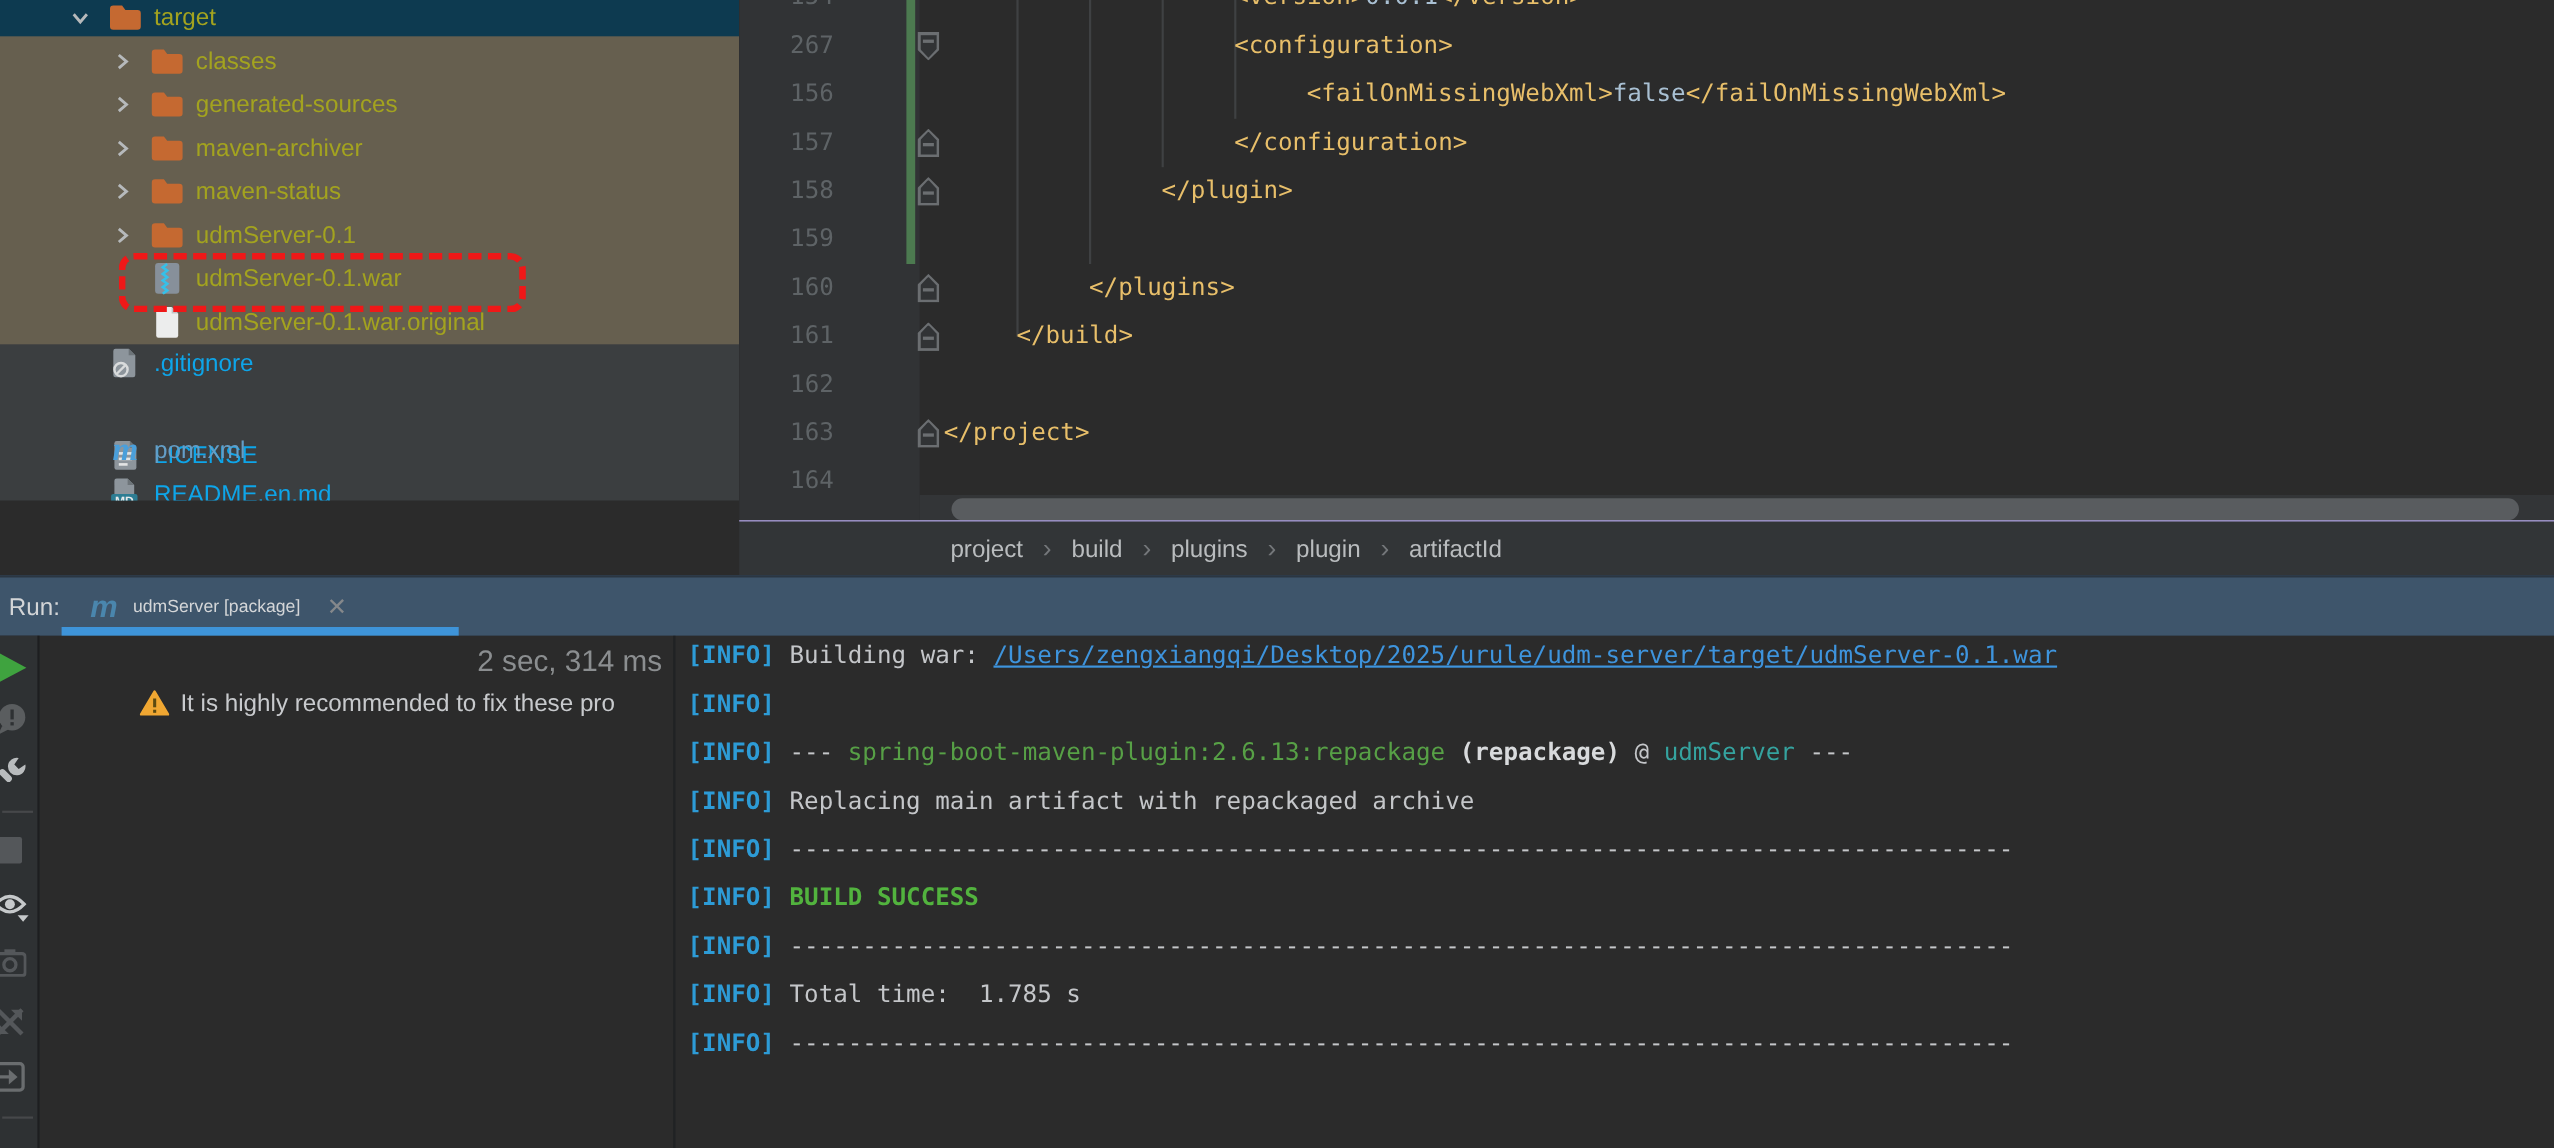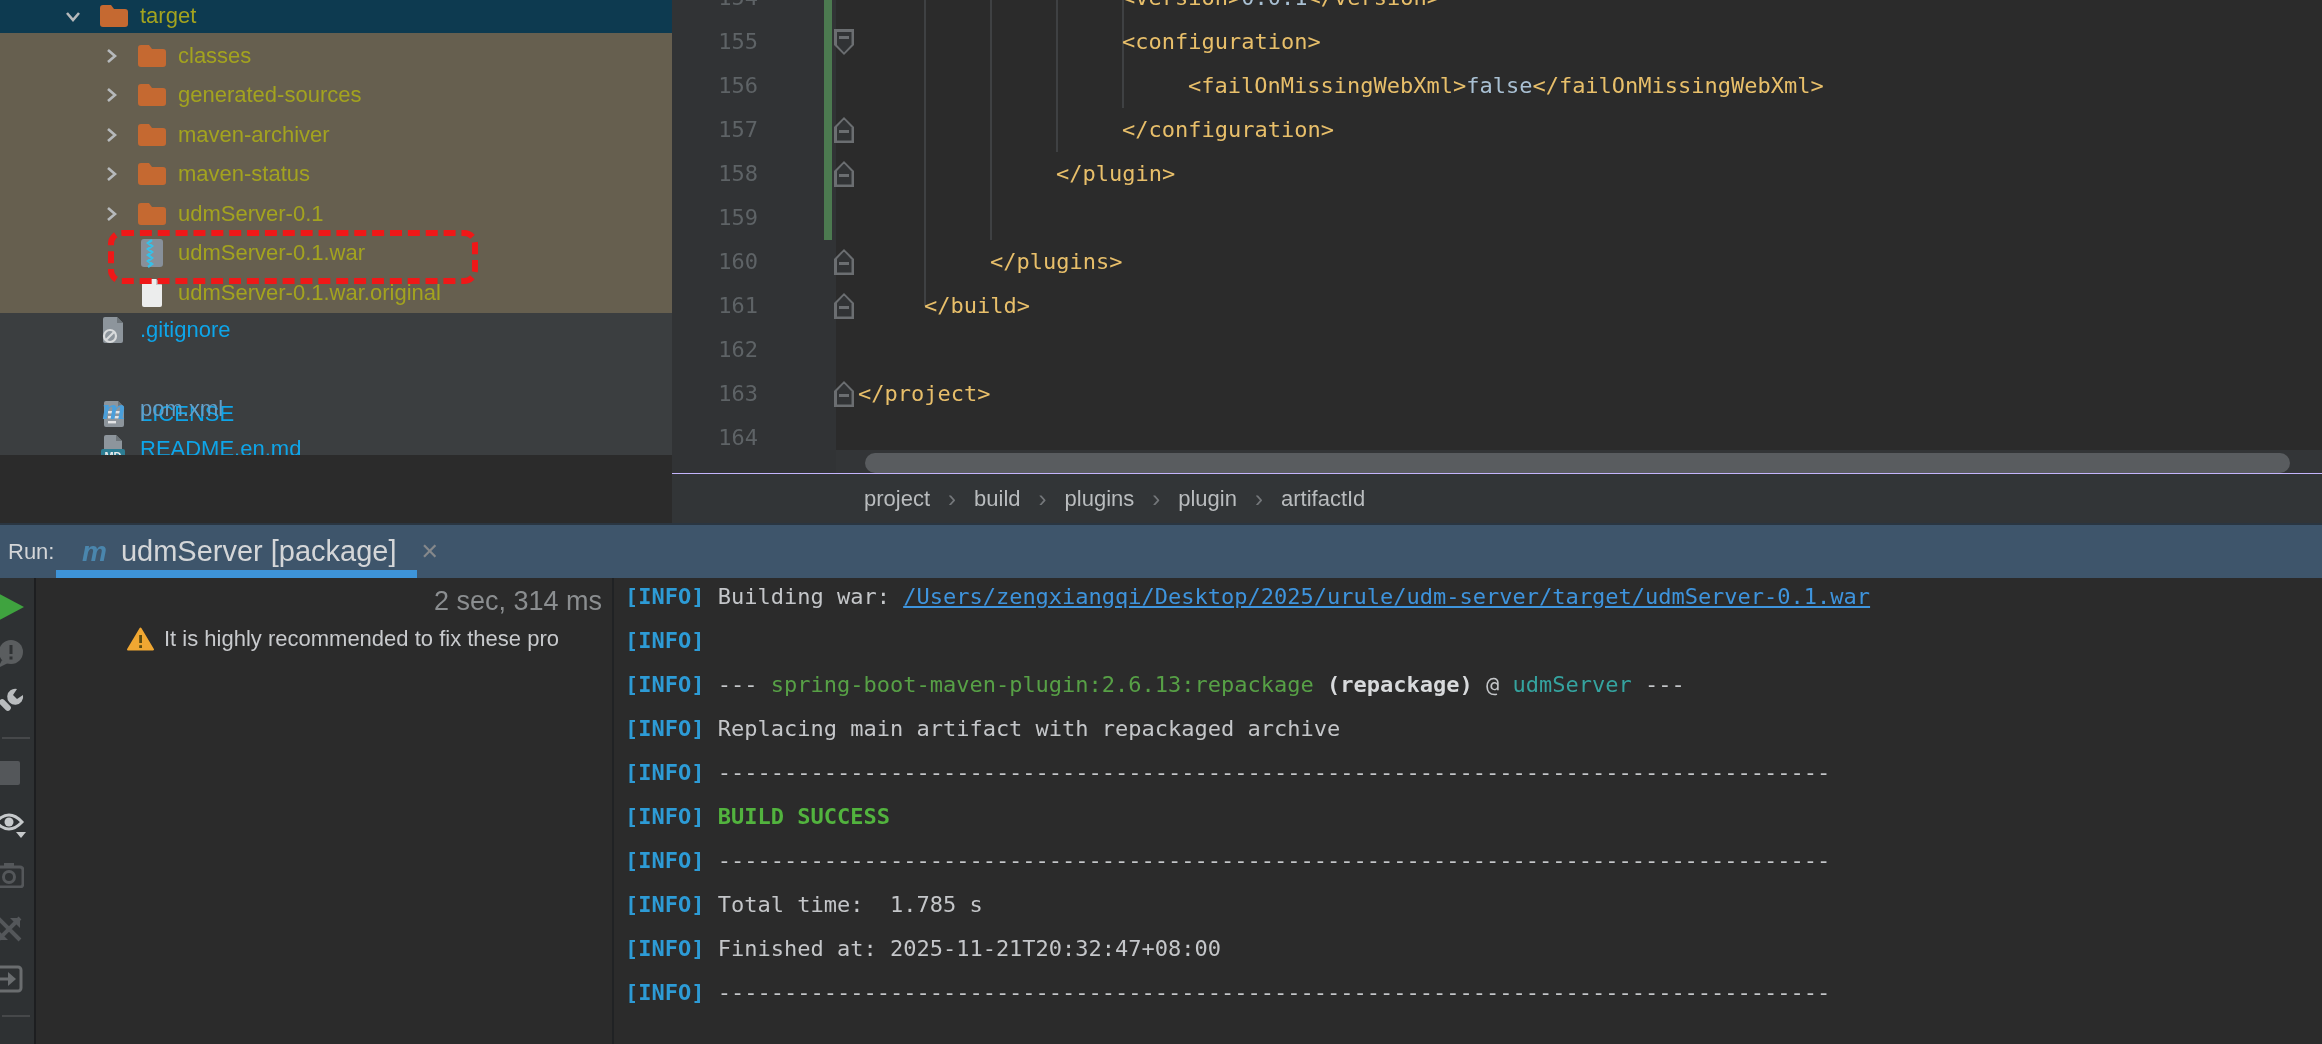--- a/index.html
+++ b/index.html
@@ -45,21 +45,21 @@
   #breadcrumb-bar { position:absolute; left:672px; top:473px; width:1650px; height:50px; background:#323537;
                     border-top:1px solid #c4b5fd; display:flex; align-items:center; padding-left:192px; }
   .crumb { color:#b9bcbe; font-size:22px; }
   .crumb-sep { color:#74777a; font-size:24px; margin:0 18px; }
 
   
   #run-header { position:absolute; left:0; top:523px; width:2322px; height:55px; background:#3e556b; border-top:2px solid #2a3642; }
   #run-label { position:absolute; left:8px; top:0; height:100%; display:flex; align-items:center; color:#d3d5d7; font-size:22px; }
   #run-tab { position:absolute; left:82px; top:0; height:100%; display:flex; align-items:center; }
   #run-tab .mvn { font-weight:bold; font-style:italic; font-size:28px; color:#4a86ad; margin-right:14px; }
-  #run-tab .ttl { color:#d4d6d8; font-size:29px; }
+  #run-tab .ttl { color:#d4d6d8; font-size:16px; }
   #run-tab .cls { color:#85888b; font-size:22px; margin-left:24px; }
   #tab-underline { position:absolute; left:56px; bottom:0; width:361px; height:8px; background:#3e94d9; }
 
   
   #run-body { position:absolute; left:0; top:578px; width:2322px; height:466px; background:#2b2b2b; }
   #run-toolbar { position:absolute; left:0; top:0; width:36px; height:466px; background:#2e3133; border-right:2px solid #1d1e20; overflow:hidden; }
   .tb-icon { position:absolute; left:-6px; width:32px; height:32px; }
   .tb-divider { position:absolute; left:2px; width:28px; height:2px; background:#46484a; }
   #run-tree { position:absolute; left:38px; top:0; width:574px; height:466px; overflow:hidden; }
   #run-tree-divider { position:absolute; left:612px; top:0; width:2px; height:466px; background:#202224; }
@@ -280,21 +280,21 @@
     <div id="gutter-bg"></div>
     <div id="iguides">
         <div class="iguide" style="left: 252px; height: 306px;"></div>
         <div class="iguide" style="left: 318px; height: 240px;"></div>
         <div class="iguide" style="left: 384px; height: 152px;"></div>
         <div class="iguide" style="left: 450px; height: 108px;"></div>
       </div>
     <div id="green-strip"></div>
     <div id="ed-lines">
         <div class="ed-line" style="top: -24px;"><span class="ed-num">154</span><span class="ed-code" style="left: 450px;"><span class="seg-tag">&lt;version&gt;</span><span class="seg-value">0.0.1</span><span class="seg-tag">&lt;/version&gt;</span></span></div>
-        <div class="ed-line" style="top: 20px;"><span class="ed-num">155</span><span class="ed-code" style="left: 450px;"><span class="seg-tag">&lt;configuration&gt;</span></span></div>
+        <div class="ed-line" style="top: 20px;"><span class="ed-num">267</span><span class="ed-code" style="left: 450px;"><span class="seg-tag">&lt;configuration&gt;</span></span></div>
         <div class="ed-line" style="top: 64px;"><span class="ed-num">156</span><span class="ed-code" style="left: 516px;"><span class="seg-tag">&lt;failOnMissingWebXml&gt;</span><span class="seg-value">false</span><span class="seg-tag">&lt;/failOnMissingWebXml&gt;</span></span></div>
         <div class="ed-line" style="top: 108px;"><span class="ed-num">157</span><span class="ed-code" style="left: 450px;"><span class="seg-tag">&lt;/configuration&gt;</span></span></div>
         <div class="ed-line" style="top: 152px;"><span class="ed-num">158</span><span class="ed-code" style="left: 384px;"><span class="seg-tag">&lt;/plugin&gt;</span></span></div>
         <div class="ed-line" style="top: 196px;"><span class="ed-num">159</span><span class="ed-code" style="left: 186px;"></span></div>
         <div class="ed-line" style="top: 240px;"><span class="ed-num">160</span><span class="ed-code" style="left: 318px;"><span class="seg-tag">&lt;/plugins&gt;</span></span></div>
         <div class="ed-line" style="top: 284px;"><span class="ed-num">161</span><span class="ed-code" style="left: 252px;"><span class="seg-tag">&lt;/build&gt;</span></span></div>
         <div class="ed-line" style="top: 328px;"><span class="ed-num">162</span><span class="ed-code" style="left: 186px;"></span></div>
         <div class="ed-line" style="top: 372px;"><span class="ed-num">163</span><span class="ed-code" style="left: 186px;"><span class="seg-tag">&lt;/project&gt;</span></span></div>
         <div class="ed-line" style="top: 416px;"><span class="ed-num">164</span><span class="ed-code" style="left: 186px;"></span></div>
       </div>
@@ -430,18 +430,17 @@
     <div id="run-tree-divider"></div>
     <div id="console">
         <div class="con-line" style="margin-top: -3px;"><span class="c-info">[INFO]</span><span class="c-plain"> Building war: </span><span class="c-link">/Users/zengxiangqi/Desktop/2025/urule/udm-server/target/udmServer-0.1.war</span></div>
         <div class="con-line"><span class="c-info">[INFO]</span></div>
         <div class="con-line"><span class="c-info">[INFO]</span><span class="c-plain"> --- </span><span class="c-goal">spring-boot-maven-plugin:2.6.13:repackage</span><span class="c-plain"> </span><span class="c-boldwhite">(repackage)</span><span class="c-plain"> @ </span><span class="c-artifact">udmServer</span><span class="c-plain"> ---</span></div>
         <div class="con-line"><span class="c-info">[INFO]</span><span class="c-plain"> Replacing main artifact with repackaged archive</span></div>
         <div class="con-line"><span class="c-info">[INFO]</span><span class="c-plain"> ------------------------------------------------------------------------------------</span></div>
         <div class="con-line"><span class="c-info">[INFO]</span><span class="c-plain"> </span><span class="c-success">BUILD SUCCESS</span></div>
         <div class="con-line"><span class="c-info">[INFO]</span><span class="c-plain"> ------------------------------------------------------------------------------------</span></div>
         <div class="con-line"><span class="c-info">[INFO]</span><span class="c-plain"> Total time:  1.785 s</span></div>
-        <div class="con-line"><span class="c-info">[INFO]</span><span class="c-plain"> Finished at: 2025-11-21T20:32:47+08:00</span></div>
         <div class="con-line"><span class="c-info">[INFO]</span><span class="c-plain"> ------------------------------------------------------------------------------------</span></div>
       </div>
   </div>
 
 </div>
 
 </body></html>

